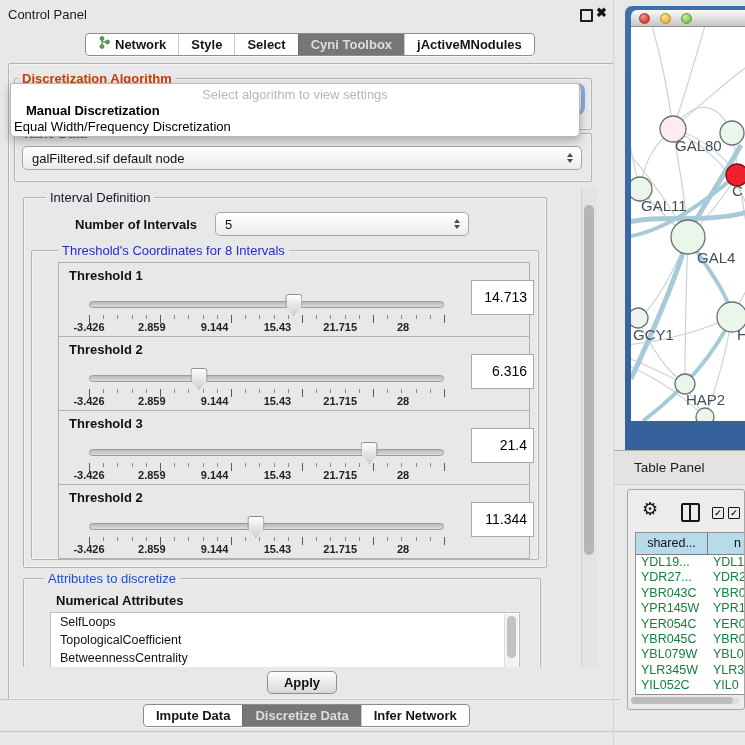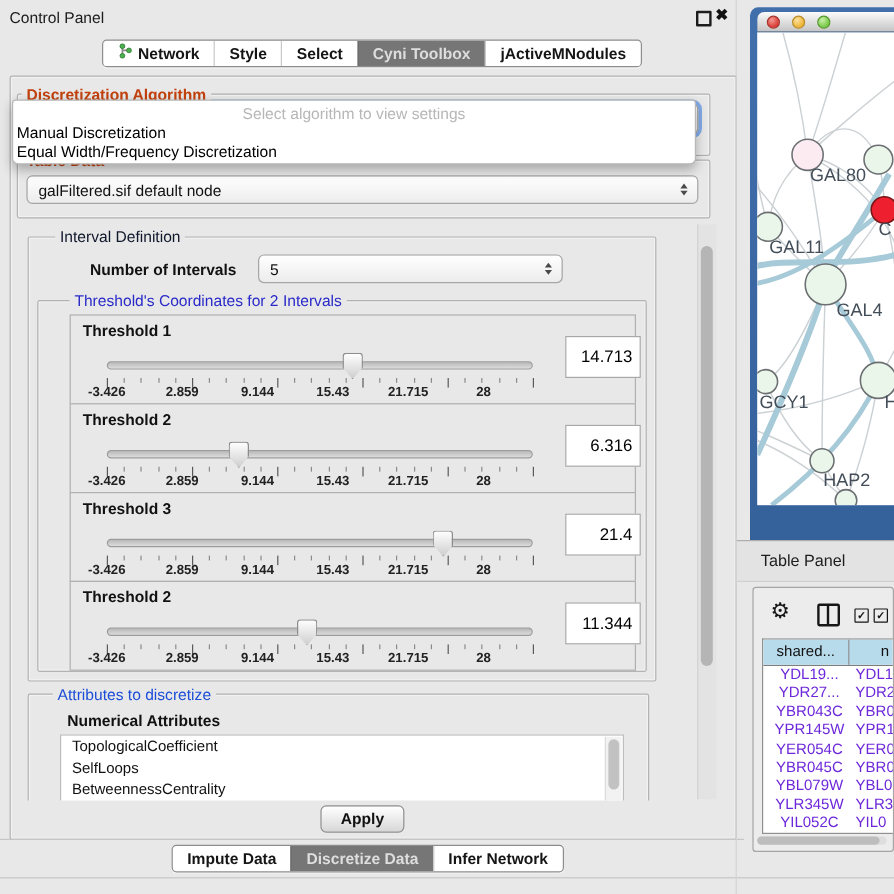--- a/index.html
+++ b/index.html
@@ -76,21 +76,21 @@
             border:1px solid #a5a5a5;border-radius:3px;box-sizing:border-box;overflow:hidden;}
   .gear{position:absolute;left:14px;top:8px;font-size:18px;color:#161616;}
   .colic{position:absolute;left:53px;top:13px;width:15px;height:15px;border:2px solid #161616;border-radius:2px;}
   .colic i{position:absolute;left:6px;top:0;width:2px;height:100%;background:#161616;}
   .cbic{position:absolute;top:17px;width:10px;height:10px;border:1.5px solid #161616;border-radius:1px;font-size:9px;
         line-height:10px;text-align:center;font-weight:bold;color:#161616;}
   .tbl{position:absolute;left:7px;top:42px;width:111px;height:163px;background:#fff;border:1px solid #8f8f8f;
        border-right:none;box-sizing:border-box;overflow:hidden;}
   .tbl-head{display:flex;height:21px;border-bottom:1px solid #7d7d7d;font-size:12.5px;}
   .th-cell{background:#b8dbeb;line-height:21px;box-sizing:border-box;color:#101010;}
-  .tbl-row{display:flex;height:15.4px;font-size:12.5px;font-weight:500;color:#6d28d9;text-align:center;}
+  .tbl-row{display:flex;height:15.4px;font-size:12.5px;font-weight:500;color:#15803d;}
   .td1{width:72px;padding-left:5px;box-sizing:border-box;line-height:15.4px;white-space:nowrap;overflow:hidden;}
   .td2{padding-left:5px;line-height:15.4px;white-space:nowrap;}
   .hsb{position:absolute;left:3px;top:207px;width:108px;height:7px;background:#dedede;border-radius:4px;}
   .hsb i{display:block;width:102px;height:7px;background:#bdbdbd;border-radius:4px;}
   .nlabel{font-size:15px;fill:#434e59;}
 </style>
 </head>
 <body>
 
 <div class="screen">
@@ -141,40 +141,40 @@
   <div class="combo" style="left:22px;top:146px;width:560px;height:24px;">
     <span>galFiltered.sif default node</span>
     <span class="spin">
         <i class="u"></i>
         <i class="d"></i>
       </span>
   </div>
 
   <div class="popup">
     <div class="pp-ph">Select algorithm to view settings</div>
-    <div class="pp-opt" style="top:19px;font-weight:normal;">Manual Discretization</div>
+    <div class="pp-opt" style="top:19px;font-weight:bold;margin-left:12px;">Manual Discretization</div>
     <div class="pp-opt" style="top:35px;">Equal Width/Frequency Discretization</div>
   </div>
 
   <div class="scrollpane">
 
     <div class="gbox" style="left:6px;top:11px;width:522px;height:369px;"></div>
     <div class="chip" style="left:29px;top:4px;color:#0f172a;">Interval Definition</div>
 
     <div class="abs" style="left:58px;top:31px;font-size:13px;font-weight:bold;color:#111;">Number of Intervals</div>
     <div class="combo" style="left:198px;top:26px;width:254px;height:24px;">
       <span>5</span>
       <span class="spin">
           <i class="u"></i>
           <i class="d"></i>
         </span>
     </div>
 
     <div class="gbox" style="left:14px;top:64px;width:506px;height:308px;"></div>
-    <div class="chip" style="left:41px;top:57px;color:#2a2ac9;">Threshold's Coordinates for 2 Intervals</div>
+    <div class="chip" style="left:41px;top:57px;color:#2a2ac9;">Threshold's Coordinates for 8 Intervals</div>
     <div class="abs" style="left:41px;top:77px;" id="thr-list">
         <div class="thr-panel">
           <div class="thr-title">Threshold 1</div>
           <div class="slider">
             <div class="track"></div>
             <div class="thumb" style="left: 57.7%;"></div>
           </div>
           <div class="ticks">
             <span class="tick major" style="left: 0%;"></span>
             <span class="tick minor" style="left: 4%;"></span>
@@ -347,22 +347,22 @@
         </div>
       </div>
 
     <div class="gbox" style="left:6px;top:392px;width:516px;height:200px;"></div>
     <div class="chip" style="left:27px;top:385px;color:#1d4ed8;">Attributes to discretize</div>
     <div class="abs" style="left:39px;top:407px;font-size:13px;font-weight:bold;color:#111;">Numerical Attributes</div>
     <div class="attr-list" style="left:33px;top:426px;width:468px;height:120px;" id="attr-list">
       <div class="attr-sb">
           <i></i>
         </div>
-    <div class="attr-item">TopologicalCoefficient</div>
-        <div class="attr-item">SelfLoops</div>
+    <div class="attr-item">SelfLoops</div>
+        <div class="attr-item">TopologicalCoefficient</div>
         <div class="attr-item">BetweennessCentrality</div>
       </div>
   </div>
   <div class="sbv-track">
       <span class="sbv-thumb abs"></span>
     </div>
 
   <div class="applybtn">Apply</div>
 
   <div class="hline" style="left:0;top:699px;width:620px;"></div>

